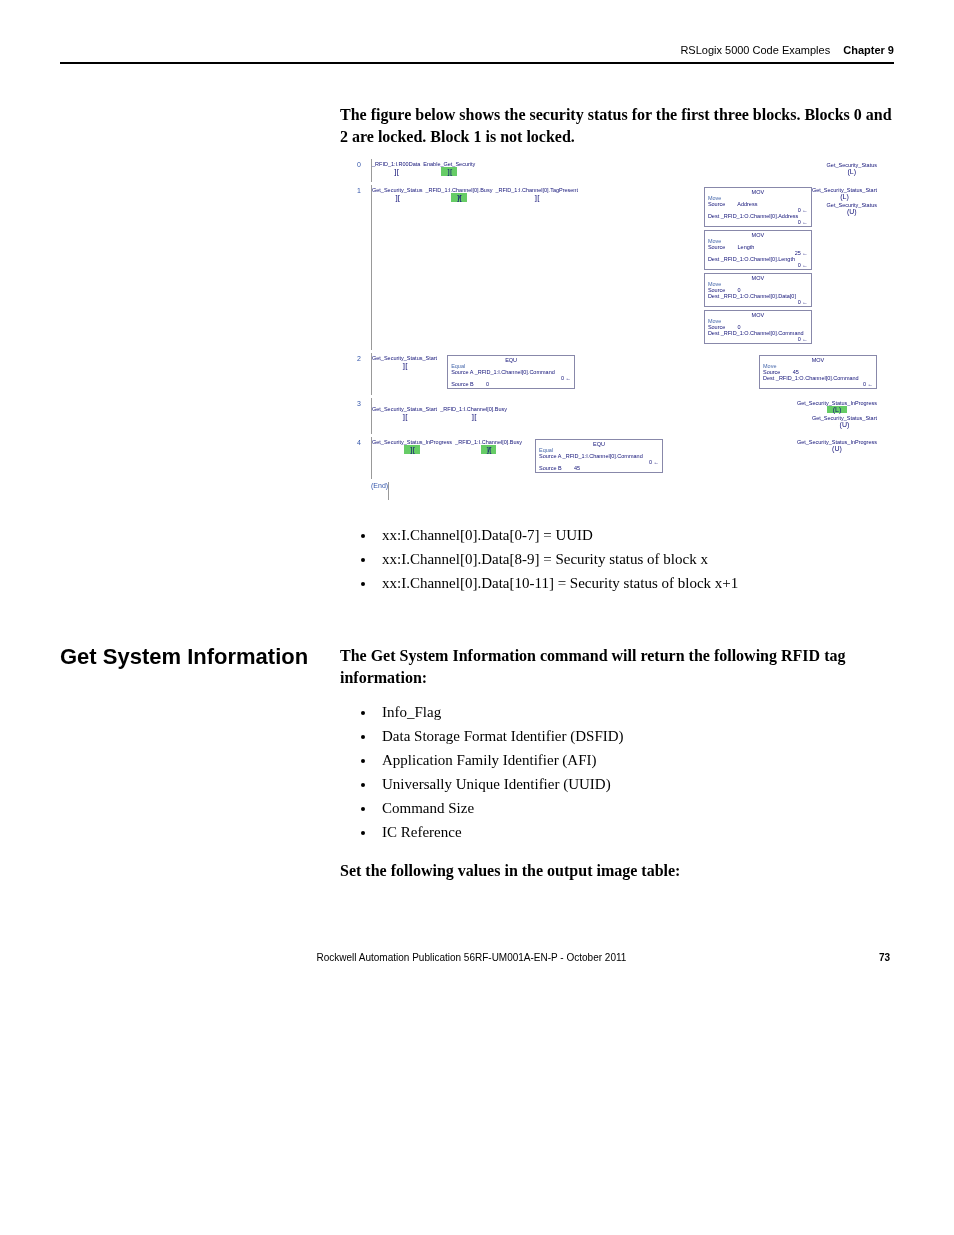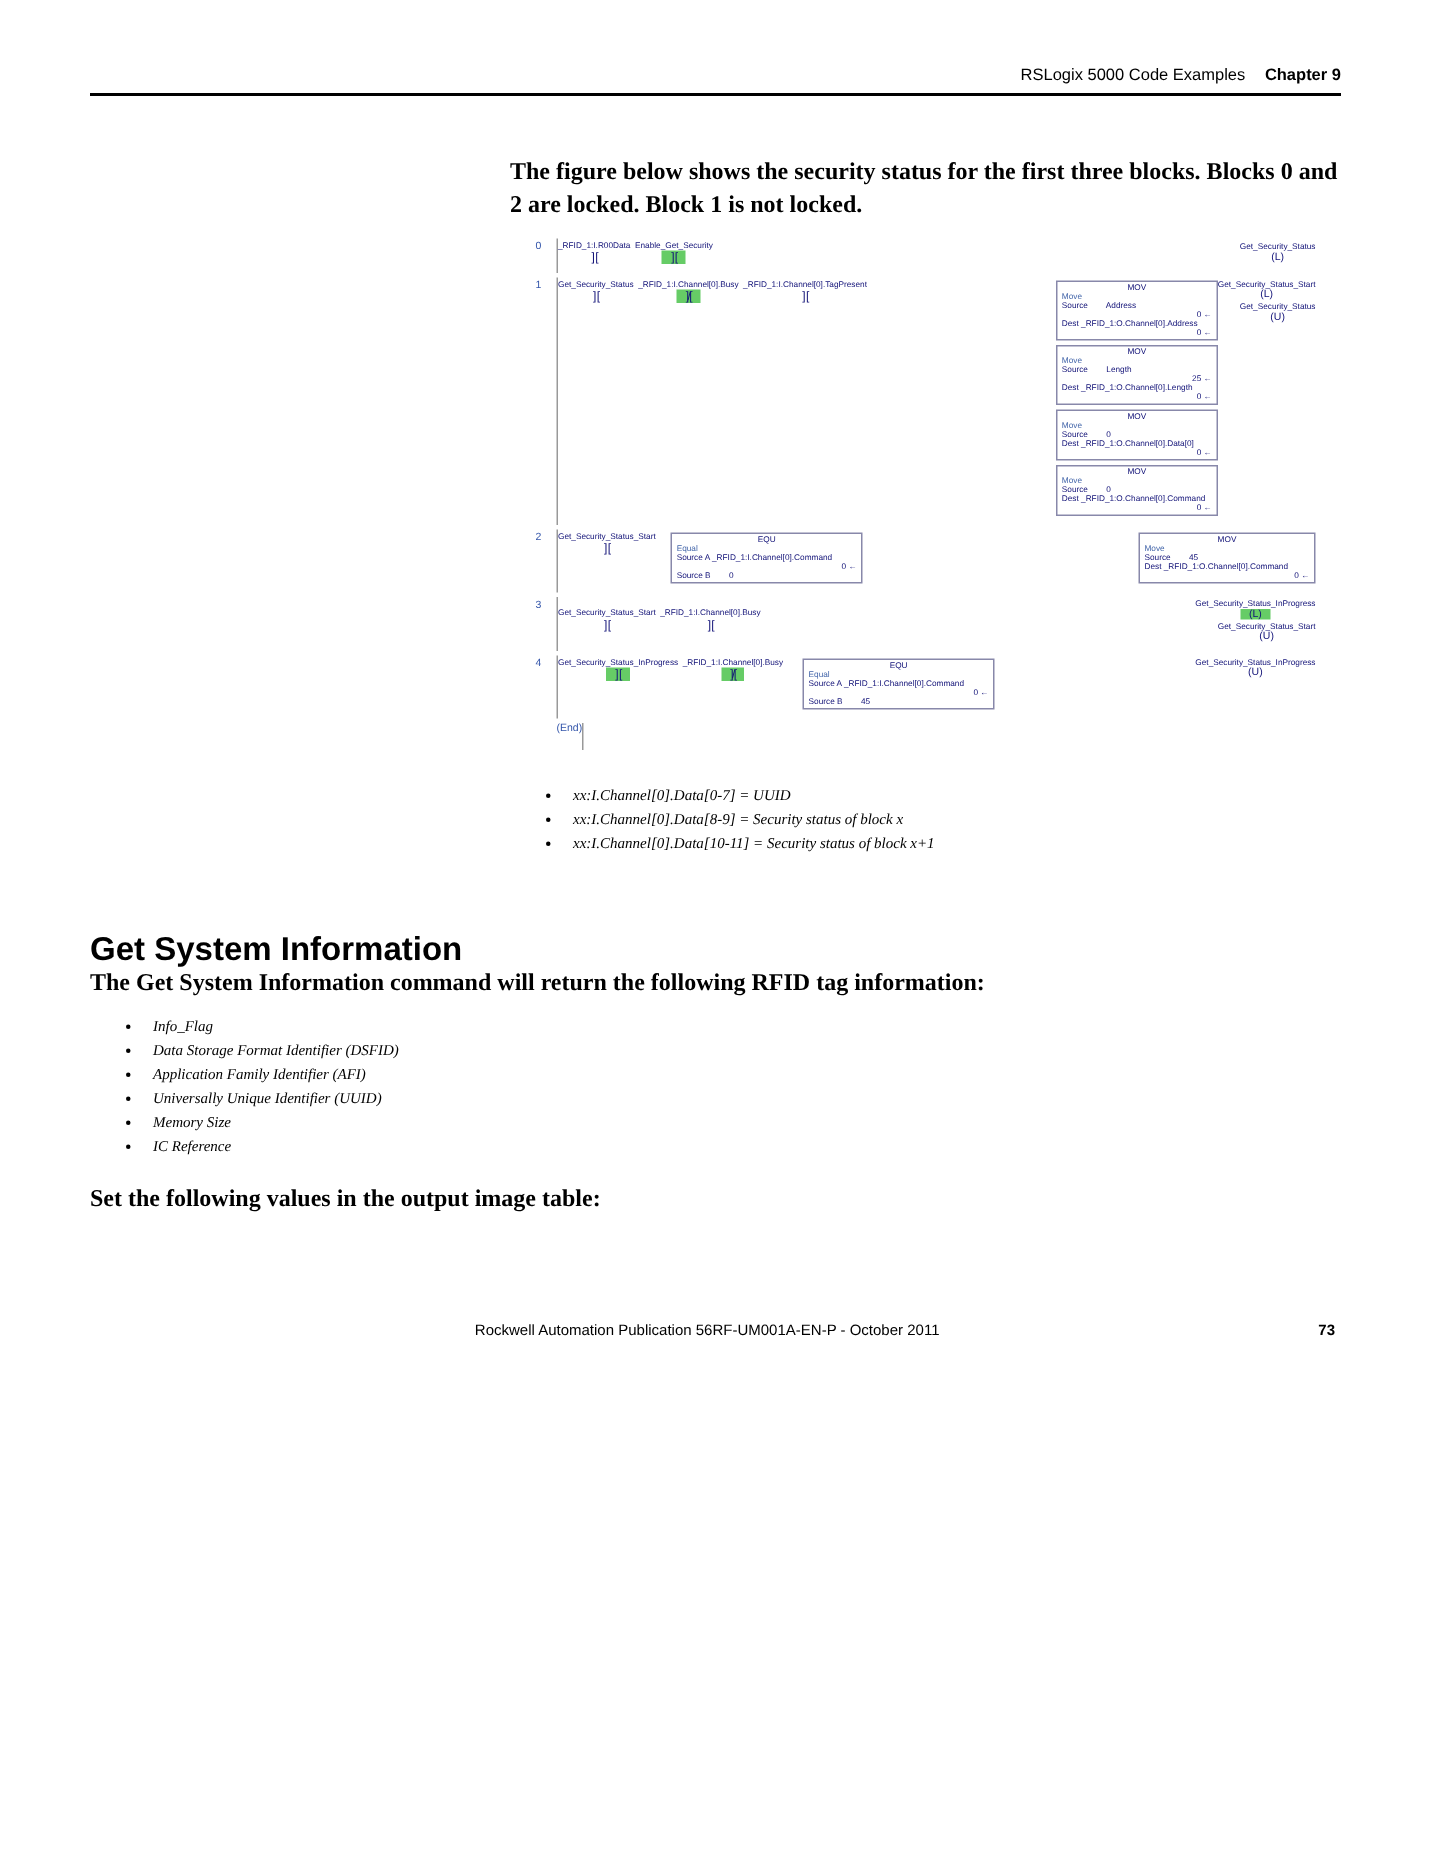--- a/index.html
+++ b/index.html
@@ -137,33 +137,31 @@
   .rung2-line {
     display: flex;
     align-items: flex-start;
   }
   .end {
     color: #35a;
     font-size: 7px;
     padding-left: 14px;
   }
   ul.body-list {
-    font-size: 10px;
+    font-size: 15px;
     line-height: 1.6;
     margin: 4px 0 16px 0;
     padding-left: 36px;
-    font-style: italic;
   }
   ul.body-list li {
     padding-left: 6px;
   }
   .two-col {
     display: flex;
     margin-top: 50px;
-    flex-direction: column;
   }
   .left-heading {
     width: 280px;
     font-family: Arial, Helvetica, sans-serif;
     font-weight: bold;
     font-size: 22px;
     line-height: 1.1;
     padding-right: 20px;
     box-sizing: border-box;
   }
@@ -392,21 +390,21 @@
 
   <div class="two-col">
     <div class="left-heading">Get System Information</div>
     <div class="right-body">
       <p class="body">The Get System Information command will return the following RFID tag information:</p>
       <ul class="body-list">
         <li>Info_Flag</li>
         <li>Data Storage Format Identifier (DSFID)</li>
         <li>Application Family Identifier (AFI)</li>
         <li>Universally Unique Identifier (UUID)</li>
-        <li>Memory Size</li>
+        <li>Command Size</li>
         <li>IC Reference</li>
       </ul>
       <p class="body">Set the following values in the output image table:</p>
     </div>
   </div>
 
   <div class="footer">
     <span></span>
     <span class="pub">Rockwell Automation Publication 56RF-UM001A-EN-P - October 2011</span>
     <span class="pagenum">73</span>

